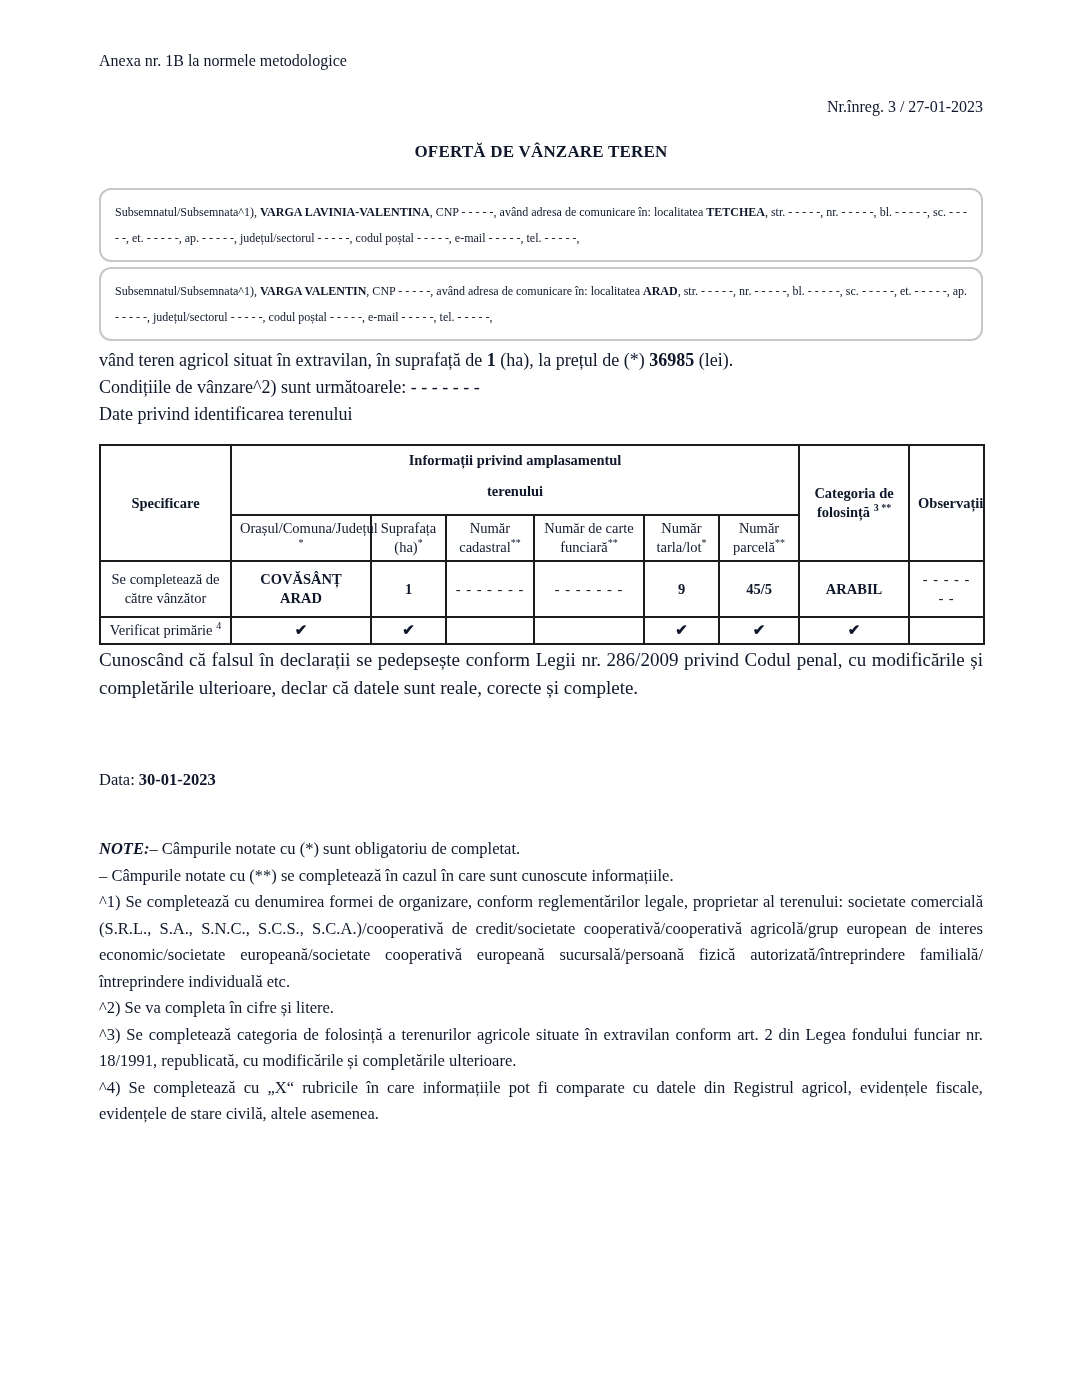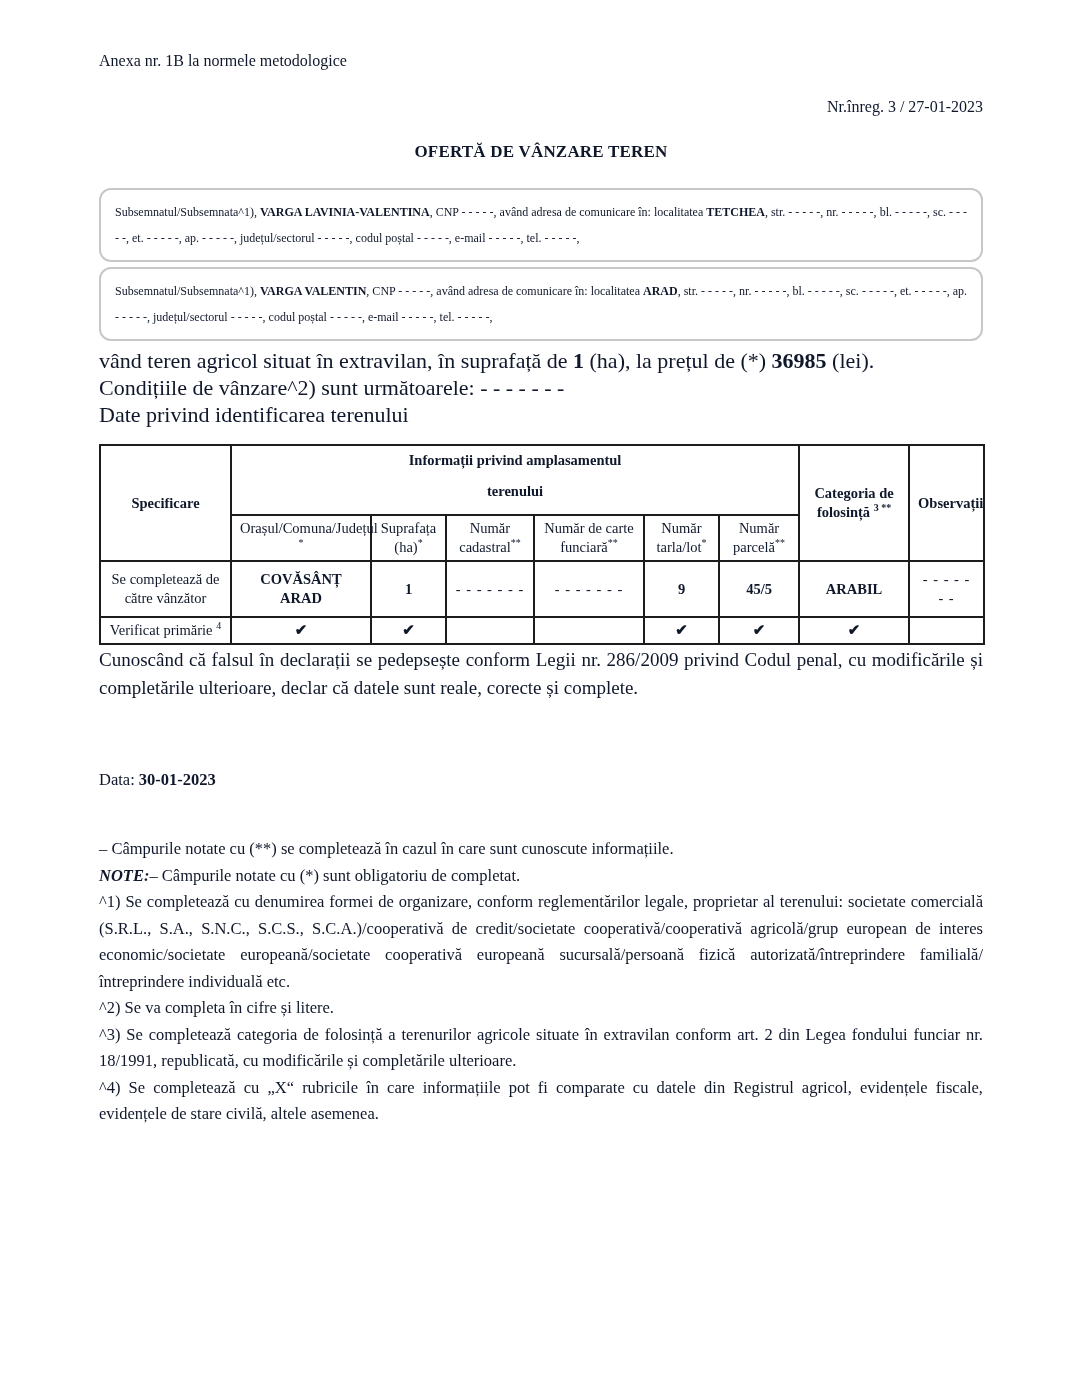--- a/index.html
+++ b/index.html
@@ -14,21 +14,21 @@
   .title { font-size:17px; font-weight:bold; text-align:center; margin-top:26px; letter-spacing:0.2px; }
 
   .box {
     border:2px solid #c7c7c7; border-radius:12px;
     padding:9px 14px; margin-top:26px;
     font-size:12px; line-height:26px; text-align:justify;
   }
   .box + .box { margin-top:5px; }
   .b { font-weight:bold; }
 
-  .para { font-size:22px; line-height:27px; margin:0; }
+  .para { font-size:18px; line-height:27px; margin:0; }
   .sale-block { margin-top:6px; }
 
   table.land {
     width:100%; border-collapse:collapse; margin-top:16px;
     font-size:14.5px; table-layout:fixed;
   }
   table.land td {
     border:2px solid #1c1c1c; text-align:center; vertical-align:middle;
     padding:3px 8px; line-height:19px; box-sizing:border-box;
   }
@@ -136,21 +136,21 @@
       <td class="check"></td>
     </tr>
   </tbody>
     </table>
 
   <p class="decl">Cunoscând că falsul în declarații se pedepsește conform Legii nr. 286/2009 privind Codul penal, cu modificările și completările ulterioare, declar că datele sunt reale, corecte și complete.</p>
 
   <p class="dateline"><span>Data: </span><span class="b">30-01-2023</span></p>
 
   <div class="notes">
+    <p><span class="note-title">NOTE:</span><span>– Câmpurile notate cu (*) sunt obligatoriu de completat.</span></p>
     <p>– Câmpurile notate cu (**) se completează în cazul în care sunt cunoscute informațiile.</p>
-    <p><span class="note-title">NOTE:</span><span>– Câmpurile notate cu (*) sunt obligatoriu de completat.</span></p>
     <p>^1) Se completează cu denumirea formei de organizare, conform reglementărilor legale, proprietar al terenului: societate comercială (S.R.L., S.A., S.N.C., S.C.S., S.C.A.)/cooperativă de credit/societate cooperativă/cooperativă agricolă/grup european de interes economic/societate europeană/societate cooperativă europeană sucursală/persoană fizică autorizată/întreprindere familială/întreprindere individuală etc.</p>
     <p>^2) Se va completa în cifre și litere.</p>
     <p>^3) Se completează categoria de folosință a terenurilor agricole situate în extravilan conform art. 2 din Legea fondului funciar nr. 18/1991, republicată, cu modificările și completările ulterioare.</p>
     <p>^4) Se completează cu „X“ rubricile în care informațiile pot fi comparate cu datele din Registrul agricol, evidențele fiscale, evidențele de stare civilă, altele asemenea.</p>
   </div>
 
 </div>
 
 </body></html>

